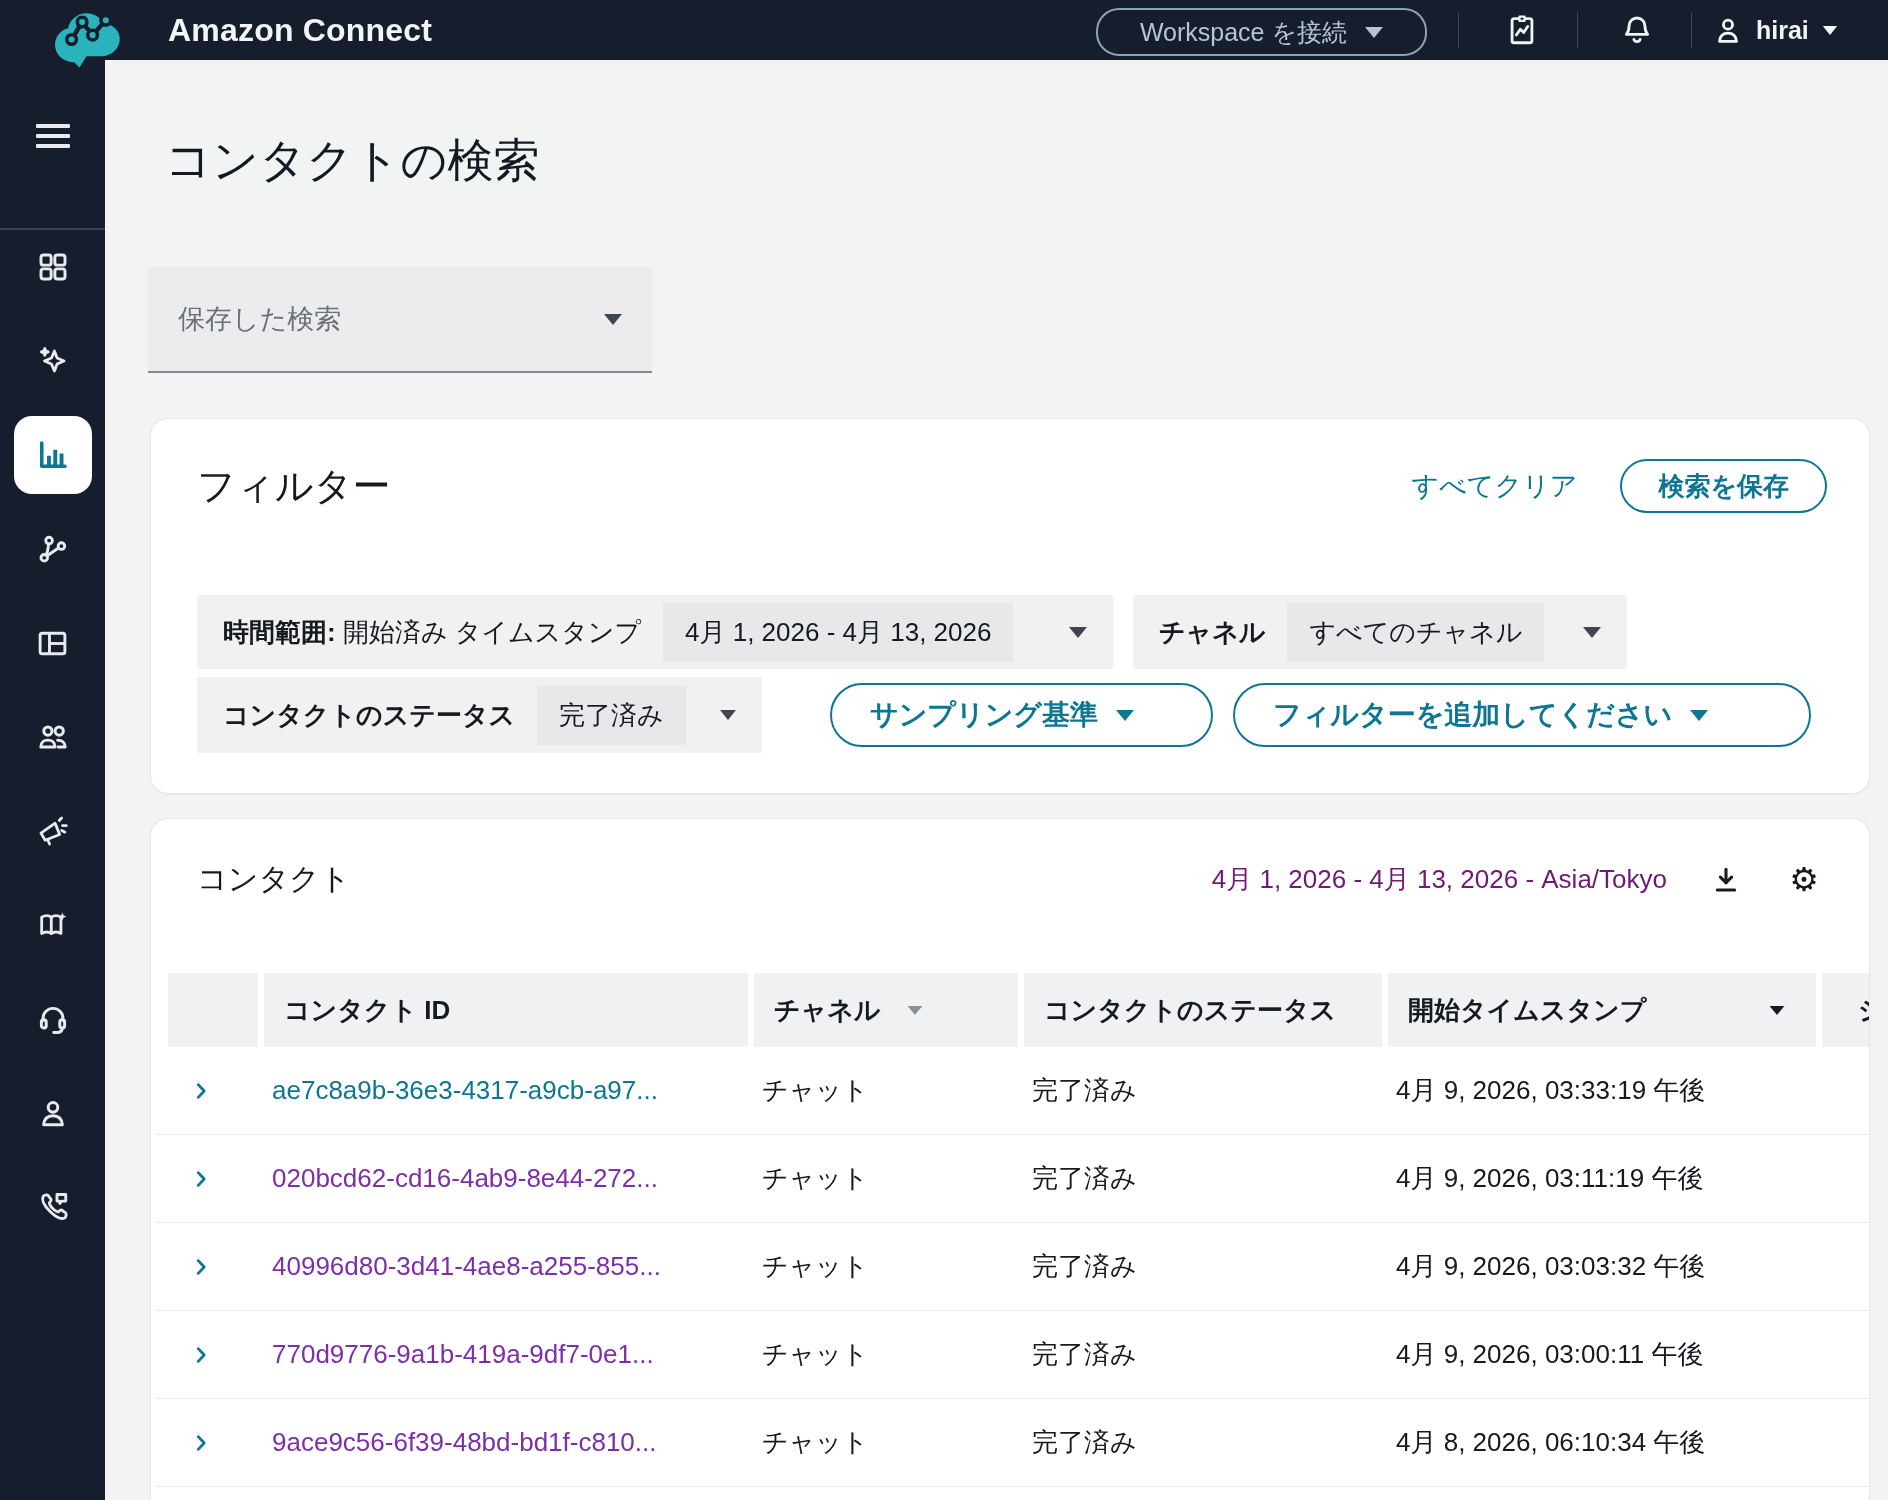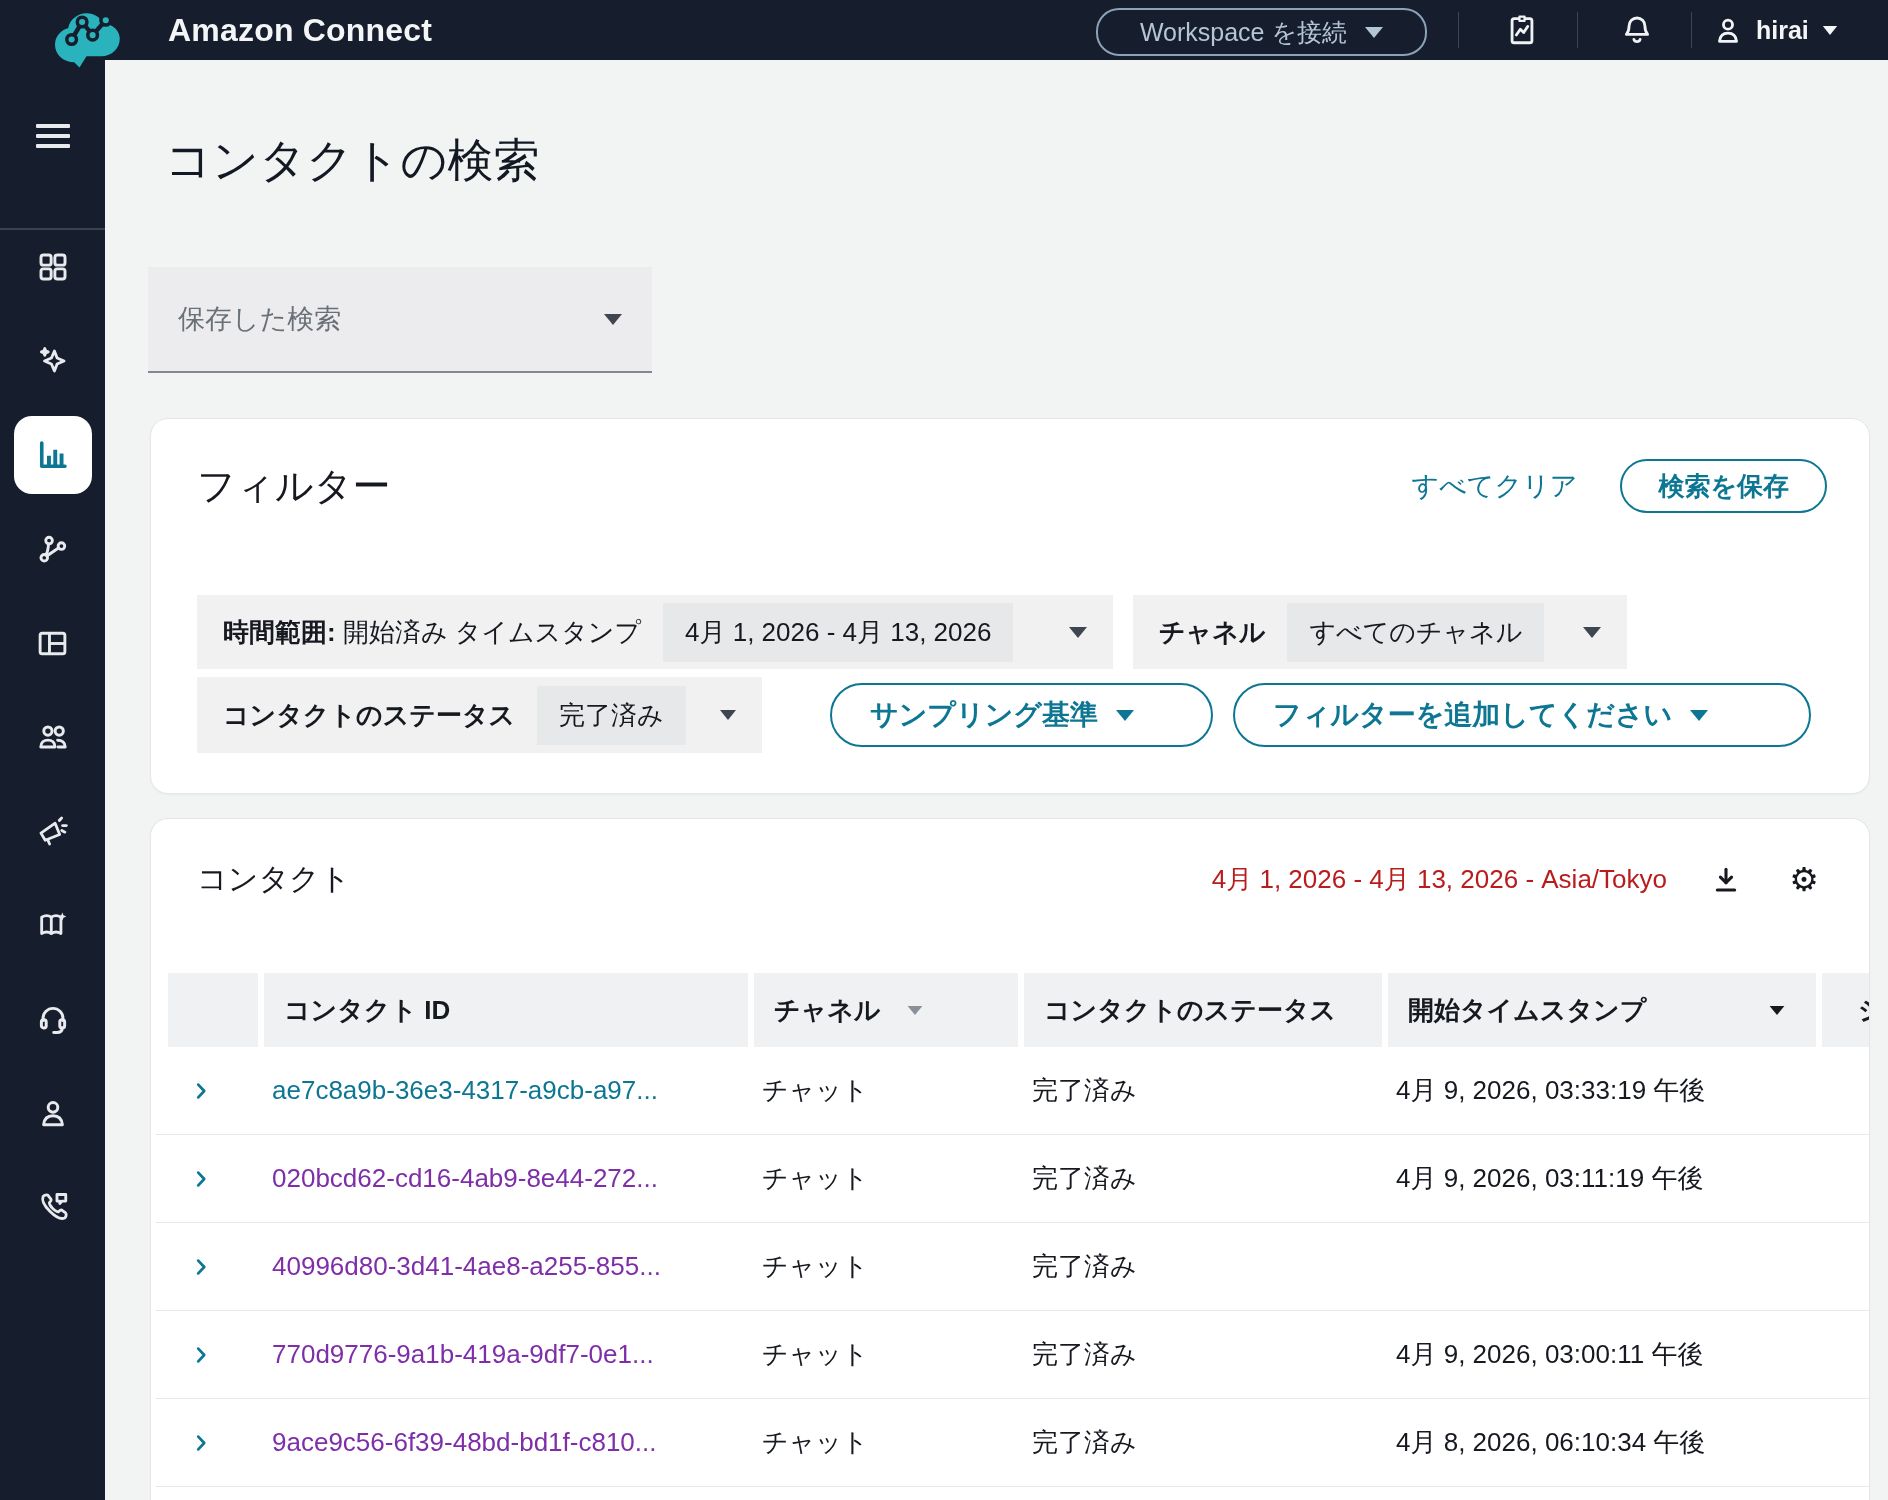--- a/index.html
+++ b/index.html
@@ -79,21 +79,21 @@
   .fbox .val { background:#e7e8ea; padding:12px 22px; font-size:26px; white-space:nowrap; }
   .fbox .caret { margin-left:4px; }
   .big-pill { height:64px; padding:0 38px; font-size:28px; align-self:center; }
 
   .contacts-card { left:45px; top:758px; width:1720px; height:682px;
     border-radius:18px 18px 0 0; border-bottom:none; overflow:hidden; }
   .cc-head { position:absolute; left:0; top:40px; width:100%; display:flex;
     align-items:center; padding:0 46px; }
   .cc-title { font-size:30px; font-weight:500; }
   .cc-right { margin-left:auto; display:flex; align-items:center; gap:40px; }
-  .cc-range { font-size:26px; color:#b91c1c;text-align:center; }
+  .cc-range { font-size:26px; color:#701a75;text-align:center; }
   .icon-btn { width:38px; height:38px; display:flex; align-items:center;
     justify-content:center; cursor:pointer; }
   .gear-glyph { font-size:33px; color:#16191f; line-height:1; }
 
   .tgrid { display:grid; grid-template-columns:90px 484px 264px 358px 428px 1fr;
     column-gap:6px; }
   .thead { position:absolute; left:5px; top:154px; width:1715px; height:74px;margin-left:12px; }
   .th { background:#f0f1f2; display:flex; align-items:center; font-size:26px;
     font-weight:700; padding-left:20px; white-space:nowrap; overflow:hidden; }
   .th.first { padding-left:0; }
@@ -368,20 +368,21 @@
 
   <div class="trow tgrid">
     <div class="td expand">
       <svg width="22" height="22" viewBox="0 0 24 24" fill="none" stroke="#0c7693" stroke-width="3" stroke-linecap="round" stroke-linejoin="round">
         <polyline points="9,5 15.5,12 9,19"></polyline>
       </svg>
     </div>
     <div class="td"><span class="cid visited">40996d80-3d41-4ae8-a255-855...</span></div>
     <div class="td">チャット</div>
     <div class="td">完了済み</div>
+    <div class="td">4月 9, 2026, 03:03:32 午後</div>
     <div class="td"></div>
   </div>
 
   <div class="trow tgrid">
     <div class="td expand">
       <svg width="22" height="22" viewBox="0 0 24 24" fill="none" stroke="#0c7693" stroke-width="3" stroke-linecap="round" stroke-linejoin="round">
         <polyline points="9,5 15.5,12 9,19"></polyline>
       </svg>
     </div>
     <div class="td"><span class="cid visited">770d9776-9a1b-419a-9df7-0e1...</span></div>

